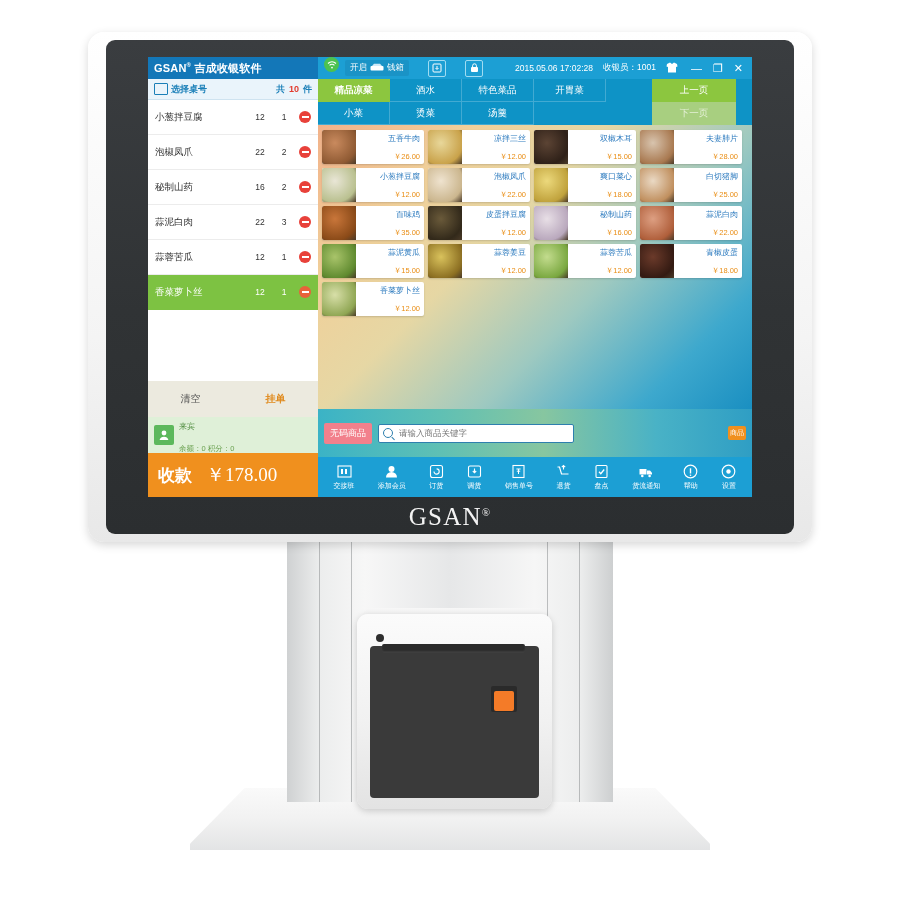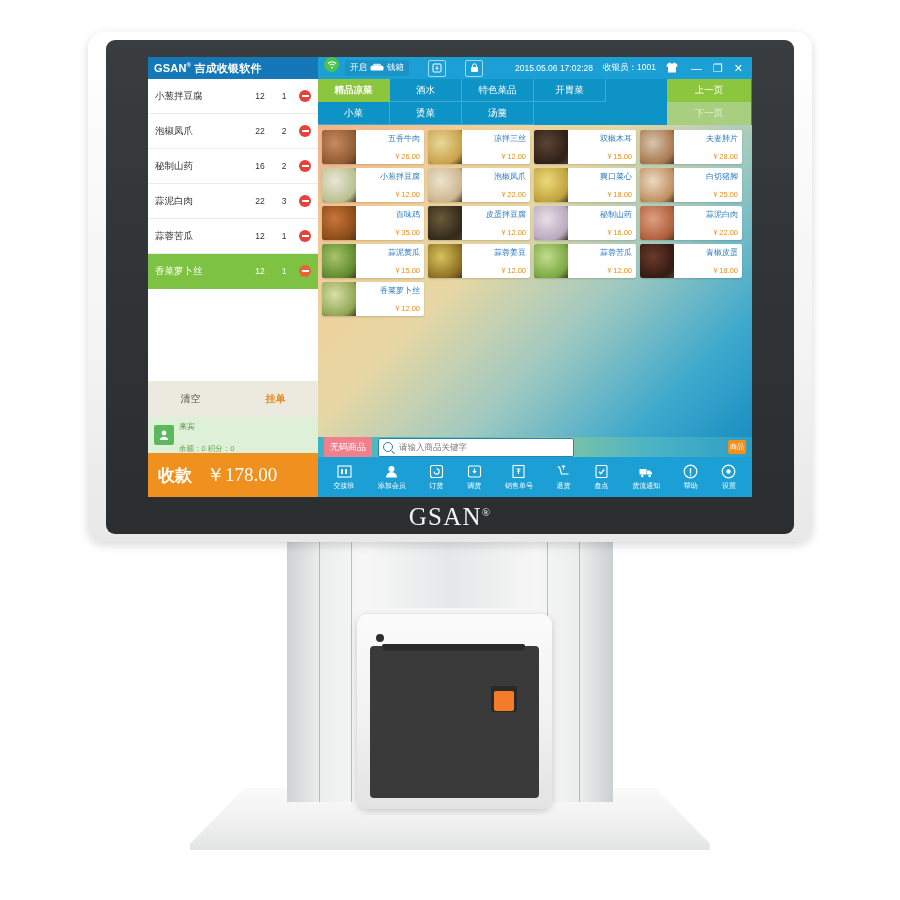--- a/index.html
+++ b/index.html
@@ -69,32 +69,32 @@
   .mtxt .b{font-size:7.5px;color:#6aa04f;}
   .pay{height:44px;background:#f0901e;display:flex;align-items:center;padding:0 10px;box-sizing:border-box;color:#fff;gap:14px;}
   .pay .lbl{font-size:17px;font-weight:bold;}
   .pay .amt{font-size:19px;font-family:"Liberation Serif","DejaVu Serif",serif;}
 
   
   .right{flex:1;display:flex;flex-direction:column;background:#a3a3a3;}
   .cats{display:flex;flex-wrap:wrap;background:#0e93c6;padding-right:84px;position:relative;}
   .cat{width:72px;height:23px;display:flex;align-items:center;justify-content:center;color:#fff;font-size:9.5px;box-sizing:border-box;border-right:1px solid rgba(255,255,255,.22);border-bottom:1px solid rgba(255,255,255,.22);}
   .cat.on{background:#8cc63f;border-color:#8cc63f;font-weight:bold;}
-  .pager{position:absolute;right:1px;top:0;width:84px;}
+  .pager{position:absolute;right:16px;top:0;width:84px;}
   .pgbtn{height:23px;display:flex;align-items:center;justify-content:center;font-size:9.5px;color:#fff;background:#8cc63f;box-sizing:border-box;}
   .pgbtn.dim{background:#a8cf80;color:#e4f0d6;}
 
   .grid{flex:1;padding:5px 4px;box-sizing:border-box;background:linear-gradient(135deg,#f2b28a 0%,#f0d09a 22%,#e6d7a4 40%,#9ec9c0 62%,#3da8cd 84%,#1a8fc1 100%);display:flex;flex-wrap:wrap;align-content:flex-start;gap:4px 4px;overflow:hidden;}
   .card{width:102px;height:34px;background:#fff;border-radius:2px;display:flex;overflow:hidden;box-shadow:0 1px 2px rgba(0,0,0,.15);}
   .thumb{width:34px;height:34px;flex:none;}
   .cinfo{flex:1;padding:3px 4px 2px 4px;box-sizing:border-box;display:flex;flex-direction:column;justify-content:space-between;align-items:flex-end;}
   .cname{font-size:8px;color:#2d7bbf;white-space:nowrap;overflow:hidden;}
   .cprice{font-size:7.5px;color:#e98d14;text-align:right;}
 
-  .searchbar{height:20px;display:flex;align-items:center;padding:0 6px;box-sizing:border-box;gap:6px;background:linear-gradient(90deg,#3bb3c6 0%,#5fc0b4 28%,#87c6a0 52%,#49b2c6 78%,#2f9ec4 100%);}
+  .searchbar{height:48px;display:flex;align-items:center;padding:0 6px;box-sizing:border-box;gap:6px;background:linear-gradient(90deg,#3bb3c6 0%,#5fc0b4 28%,#87c6a0 52%,#49b2c6 78%,#2f9ec4 100%);}
   .nocode{background:#f2808c;color:#fff;font-size:9px;padding:4px 6px;border-radius:2px;white-space:nowrap;}
   .sbox{width:196px;height:19px;background:#fff;border:1px solid #2e7fae;border-radius:2px;display:flex;align-items:center;padding:0 4px;box-sizing:border-box;gap:4px;}
   .sbox input{border:0;outline:0;flex:1;font-size:8.5px;color:#555;font-family:"Liberation Sans",sans-serif;background:transparent;}
   .magn{width:8px;height:8px;border:1.4px solid #2e7fae;border-radius:50%;position:relative;flex:none;}
   .magn:after{content:"";position:absolute;right:-3px;bottom:-2px;width:4px;height:1.4px;background:#2e7fae;transform:rotate(45deg);}
   .sspace{flex:1;}
   .orangebtn{width:16px;background:#f0901e;color:#fff;font-size:7px;line-height:1.05;text-align:center;padding:3px 1px;border-radius:2px;}
 
   .toolbar{height:40px;background:#1c9fd4;display:flex;align-items:center;justify-content:space-around;padding:0 4px;box-sizing:border-box;}
   .tool{display:flex;flex-direction:column;align-items:center;gap:2px;color:#fff;}
@@ -177,20 +177,28 @@
       <div class="winbtns">
         <span>—</span>
         <span>❐</span>
         <span>✕</span>
       </div>
     </div>
 
     <div class="body">
 
       <div class="left">
+        <div class="lhead">
+          <span class="tbl-ic"></span>
+          <span>选择桌号</span>
+          <span class="sp"></span>
+          <span>共</span>
+          <span class="cnt">10</span>
+          <span>件</span>
+        </div>
         <div class="olist" id="order-list">
             <div class="orow">
               <span class="nm">小葱拌豆腐</span>
               <span class="pr">12</span>
               <span class="qt">1</span>
               <span class="del">
                 <i></i>
               </span>
             </div>
             <div class="orow">

